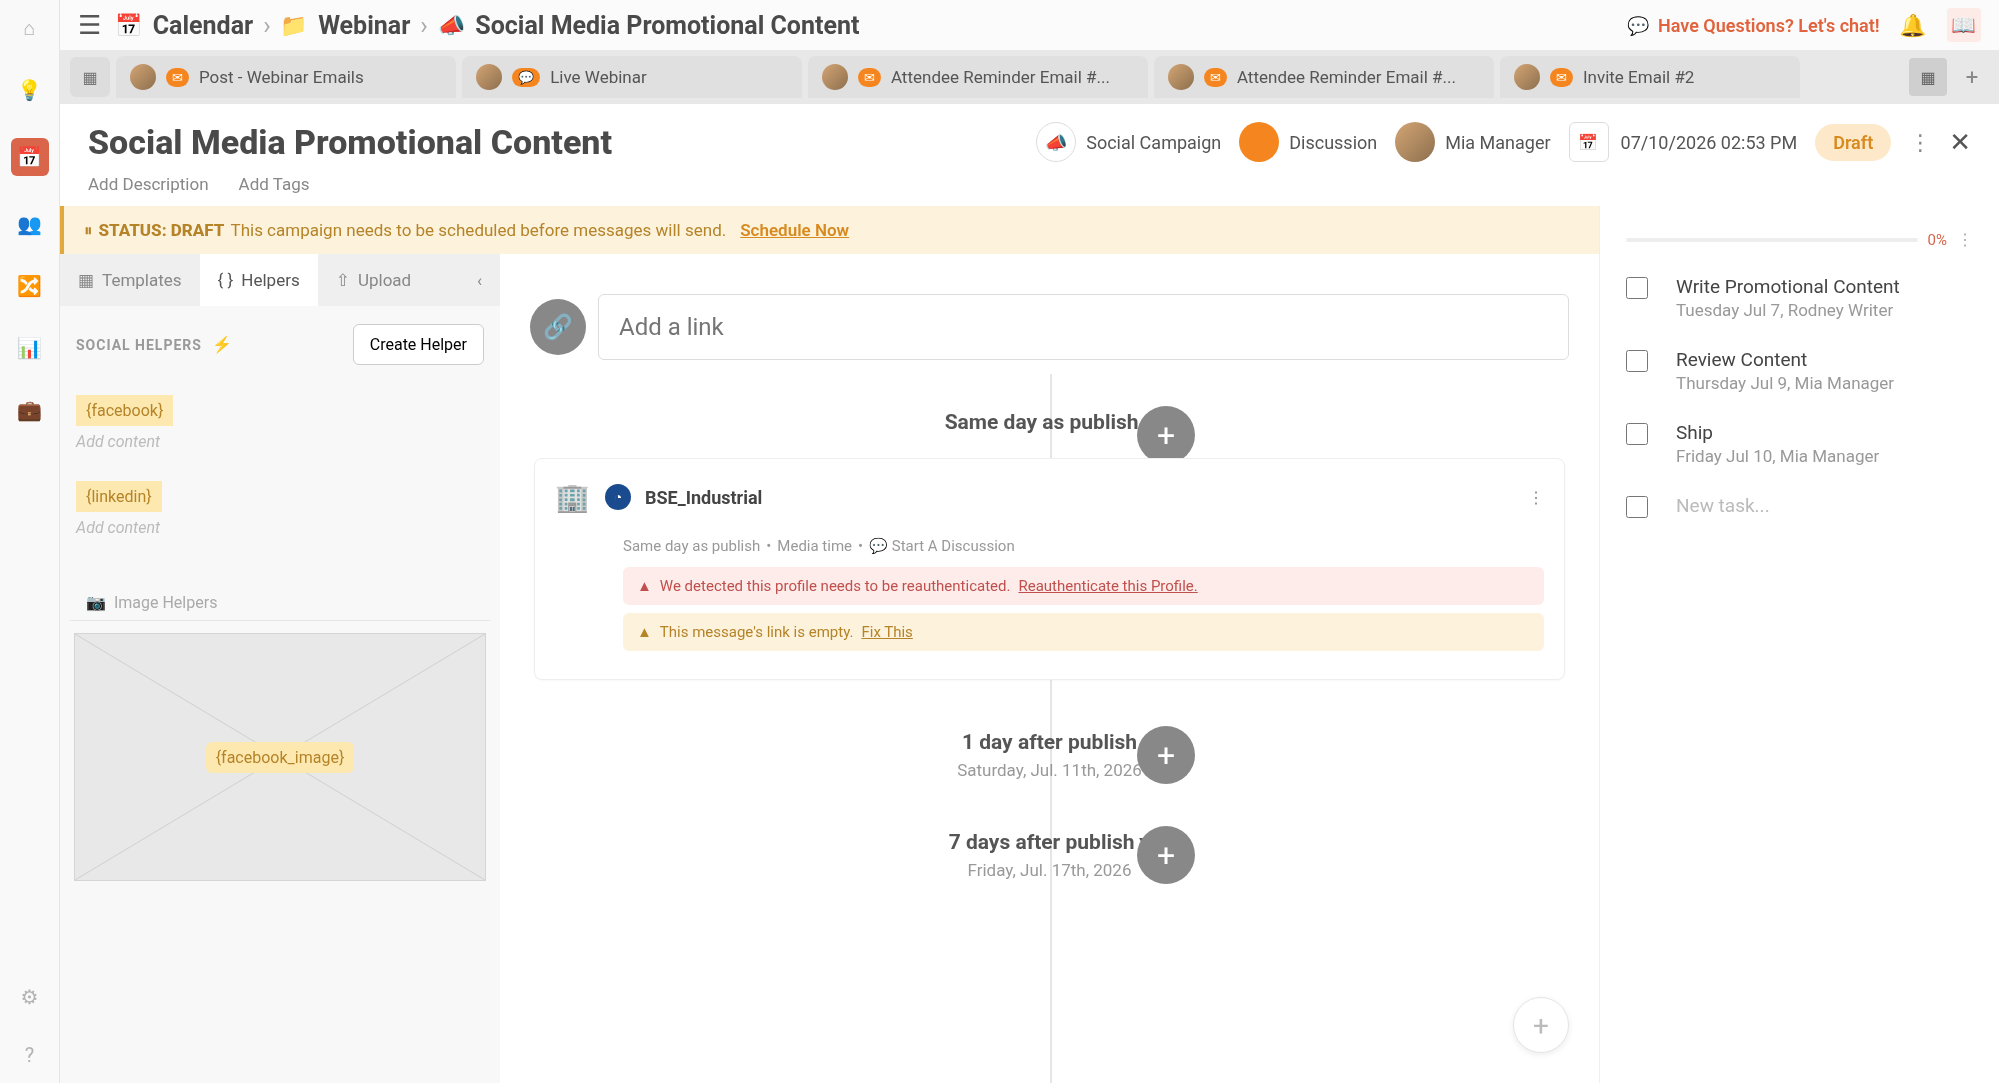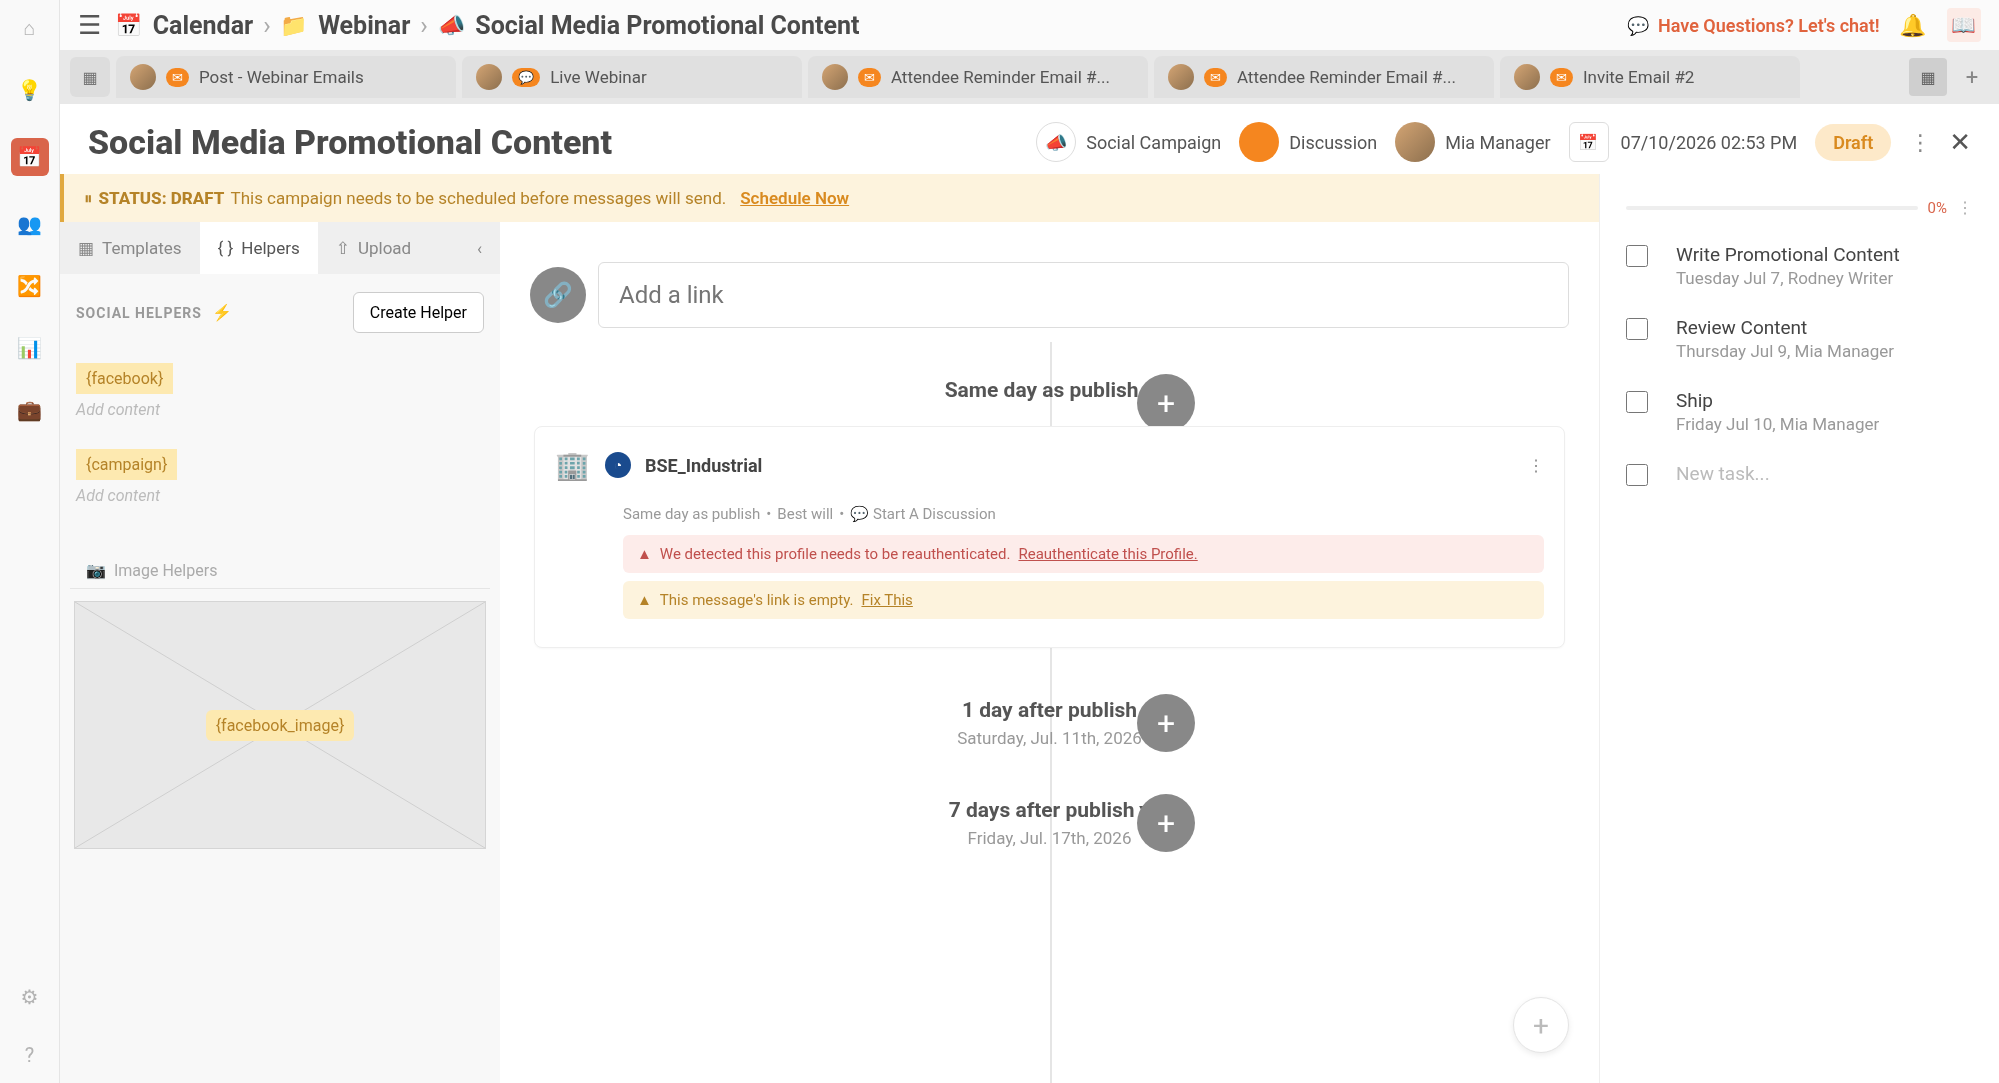--- a/index.html
+++ b/index.html
@@ -168,20 +168,24 @@
       <div class="tabs-right">
         <div class="grid-btn">▦</div>
         <div class="plus-btn">+</div>
       </div>
     </div>
 
     <div class="content">
       <div class="header-block">
         <div class="title-area">
           <h1>Social Media Promotional Content</h1>
+          <div class="meta-links">
+            <span>Add Description</span>
+            <span>Add Tags</span>
+          </div>
         </div>
         <div class="header-right">
           <div class="chip">
             <div class="circle">📣</div>
             <span>Social Campaign</span>
           </div>
           <div class="chip">
             <div class="circle orange"></div>
             <span>Discussion</span>
           </div>
@@ -228,21 +232,21 @@
               <div class="panel-head">
                 <h4>SOCIAL HELPERS</h4>
                 <span class="bolt">⚡</span>
                 <button class="create-btn">Create Helper</button>
               </div>
               <div>
                 <div class="helper-badge">{facebook}</div>
                 <div class="add-content">Add content</div>
               </div>
               <div>
-                <div class="helper-badge">{campaign}</div>
+                <div class="helper-badge">{linkedin}</div>
                 <div class="add-content">Add content</div>
               </div>
               <div class="section-label" style="margin-top:30px">
                 <span>📷</span>
                 <span>Image Helpers</span>
               </div>
               <div class="image-ph">
                 <svg>
                     <line x1="0" y1="0" x2="100%" y2="100%" stroke="#cfcfcf" stroke-width="1"></line>
                     <line x1="100%" y1="0" x2="0" y2="100%" stroke="#cfcfcf" stroke-width="1"></line>
@@ -265,21 +269,21 @@
 
               <div class="card">
                 <div class="card-head">
                   <div class="bldg">🏢</div>
                   <div class="li-badge">◔</div>
                   <div class="card-title">BSE_Industrial</div>
                   <div class="card-kebab">⋮</div>
                 </div>
                 <div class="card-meta">
                   <span>Same day as publish</span> • 
-                  <span>Best will</span> • 
+                  <span>Media time</span> • 
                   <span class="disc">
                     <span>💬</span>
                     <span>Start A Discussion</span>
                   </span>
                 </div>
                 <div class="alert red">
                   <span>▲</span>
                   <span>We detected this profile needs to be reauthenticated.</span>
                   <a>Reauthenticate this Profile.</a>
                 </div>

